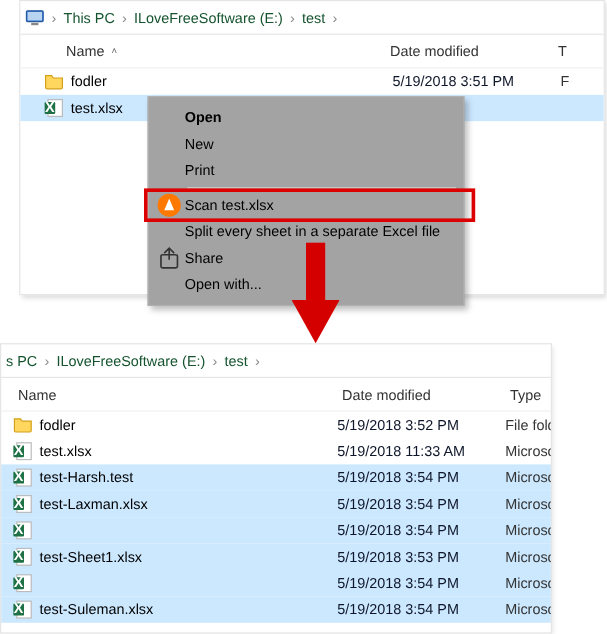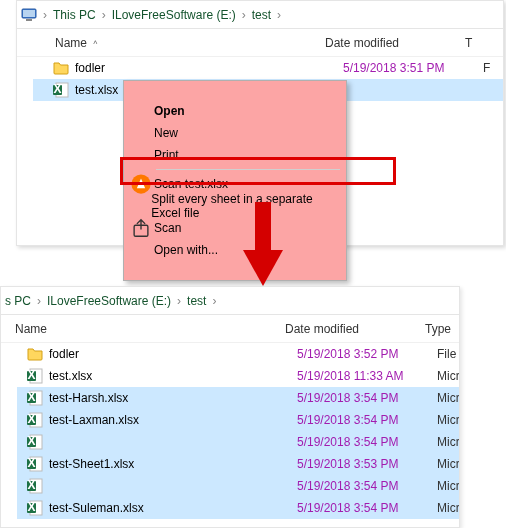--- a/index.html
+++ b/index.html
@@ -12,31 +12,31 @@
   .pc-icon { width: 16px; height: 16px; margin-right: 4px; display: inline-block; }
   .pc-icon svg { width:16px; height:16px; }
   .headers { display: flex; height: 28px; border-bottom: 1px solid #f0f0f0; align-items: center; color: #005596; }
   .headers .col { padding: 0 8px; display:flex; align-items:center; color:#333; font-weight:400; }
   .col.name { width: 280px; padding-left: 38px; }
   .top-panel .col.name { width: 300px; }
   .col.date { width: 140px; text-align: right; }
   .col.type { flex: 1; }
   .sort-caret { font-size: 8px; margin-left: 6px; color:#666; }
   .rows { }
-  .row { display: flex; align-items: center; height: 22px; padding-left: 20px; margin-left: 16px; }
+  .row { display: flex; align-items: center; height: 22px; padding-left: 20px; }
   .row.selected { background: #cce8ff; }
   .row .cell { display:flex; align-items:center; }
   .row .cell.name { width: 280px; }
   .top-panel .row .cell.name { width: 290px; }
-  .row .cell.date { width: 140px; color: #a21caf; text-align: right; }
+  .row .cell.date { width: 140px; color: #0f172a; text-align: right; }
   .row .cell.type { flex: 1; color:#333; white-space:nowrap; overflow:hidden; }
   .icon { width: 16px; height: 16px; margin-right: 6px; display:inline-block; flex-shrink:0; }
   .folder-icon svg, .excel-icon svg { width:16px; height:16px; }
   
-  .ctx { position:absolute; left: 123px; top: 80px; width: 224px; background:#fca5a5; border:1px solid #b0b0b0; box-shadow: 3px 3px 5px rgba(0,0,0,0.25); padding: 19px 2px; }
+  .ctx { position:absolute; left: 123px; top: 80px; width: 264px; background:#a3a3a3; border:1px solid #b0b0b0; box-shadow: 3px 3px 5px rgba(0,0,0,0.25); padding: 6px 2px; }
   .ctx .mitem { display:flex; align-items:center; height: 22px; padding: 0 6px 0 4px; color:#000; }
   .ctx .mitem .mi-icon { width: 22px; display:flex; align-items:center; justify-content:center; }
   .ctx .mitem .mi-label { padding-left: 2px; }
   .ctx .mitem.bold .mi-label { font-weight: 700; }
   .ctx .sep { height:1px; background:#d0d0d0; margin: 3px 4px 3px 30px; }
   .hl { position:absolute; border: 3px solid #d00; left: 120px; top: 157px; width: 276px; height: 28px; pointer-events:none; }
   
   .arrow { position:absolute; left: 243px; top: 202px; width: 40px; height: 84px; pointer-events:none; }
   
   .bottom-panel { left: 0; top: 286px; width: 460px; height: 242px; box-shadow: 2px 2px 4px rgba(0,0,0,0.1); }
@@ -127,21 +127,21 @@
       <span class="mi-icon"></span>
       <span class="mi-label">Split every sheet in a separate Excel file</span>
     </div>
     <div class="mitem">
       <span class="mi-icon">
         <svg viewBox="0 0 16 16">
           <rect x="3" y="6" width="10" height="8" rx="1" fill="none" stroke="#333"></rect>
           <path d="M8 2v7M5 5l3-3 3 3" fill="none" stroke="#333"></path>
         </svg>
       </span>
-      <span class="mi-label">Scan</span>
+      <span class="mi-label">Share</span>
     </div>
     <div class="mitem">
       <span class="mi-icon"></span>
       <span class="mi-label">Open with...</span>
     </div>
   </div>
 <div class="hl"></div>
 
 <div class="arrow">
   <svg width="40" height="84" viewBox="0 0 40 84">
@@ -187,21 +187,21 @@
         <span class="cell date">5/19/2018 11:33 AM</span>
         <span class="cell type">Microsoft Excel W...</span>
       </div>
       <div class="row selected">
         <span class="cell name">
           <span class="icon excel-icon"><svg viewBox="0 0 16 16">
               <rect x="3" y="1" width="12" height="14" fill="#fff" stroke="#bbb"></rect>
               <rect x="0" y="3" width="9" height="10" rx="1" fill="#1e7145"></rect>
               <text x="4.5" y="11" font-size="8" fill="#fff" text-anchor="middle" font-weight="bold">X</text>
             </svg></span>
-          <span>test-Harsh.xlsx</span>
+          <span>test-Harsh.test</span>
         </span>
         <span class="cell date">5/19/2018 3:54 PM</span>
         <span class="cell type">Microsoft Excel W...</span>
       </div>
       <div class="row selected">
         <span class="cell name">
           <span class="icon excel-icon"><svg viewBox="0 0 16 16">
               <rect x="3" y="1" width="12" height="14" fill="#fff" stroke="#bbb"></rect>
               <rect x="0" y="3" width="9" height="10" rx="1" fill="#1e7145"></rect>
               <text x="4.5" y="11" font-size="8" fill="#fff" text-anchor="middle" font-weight="bold">X</text>

